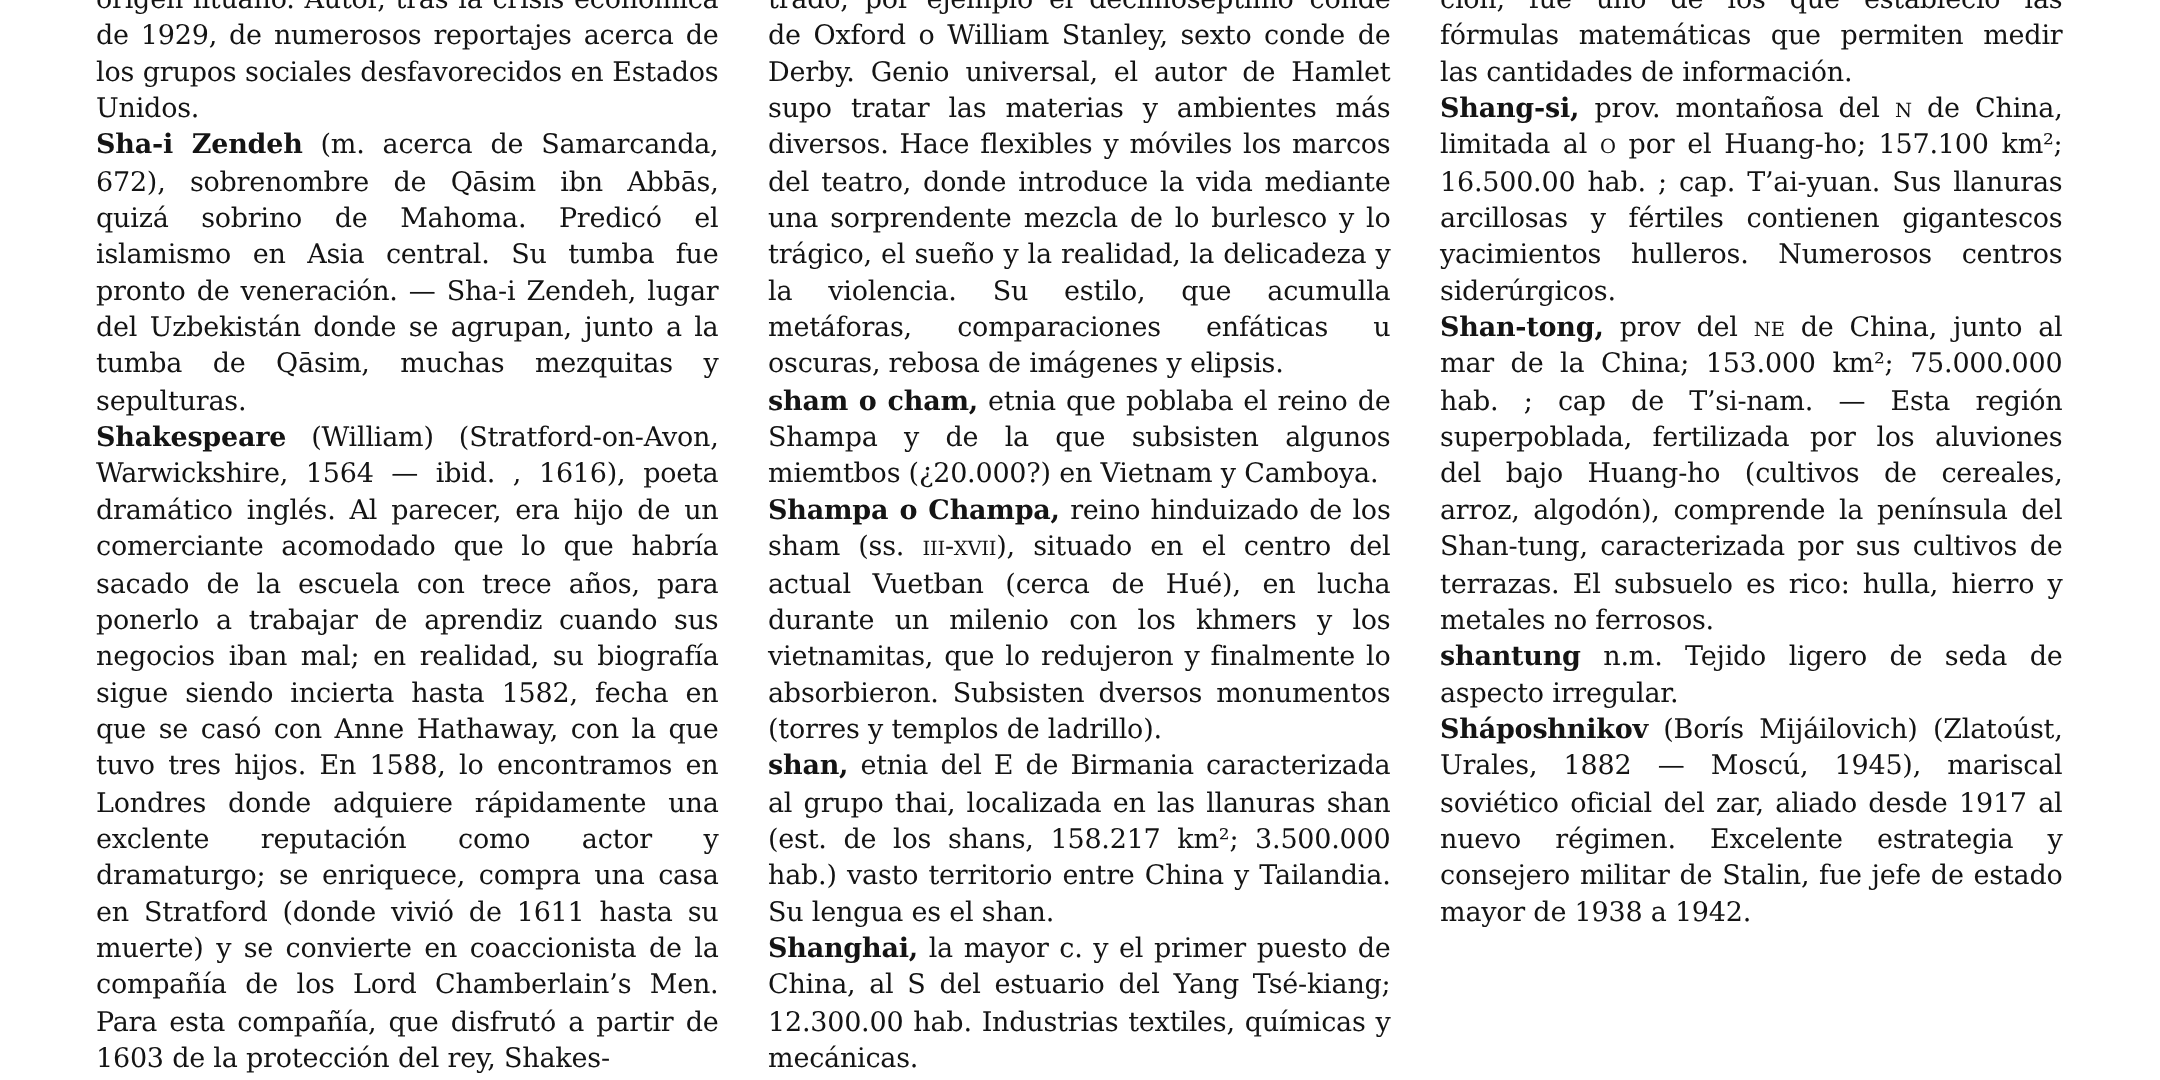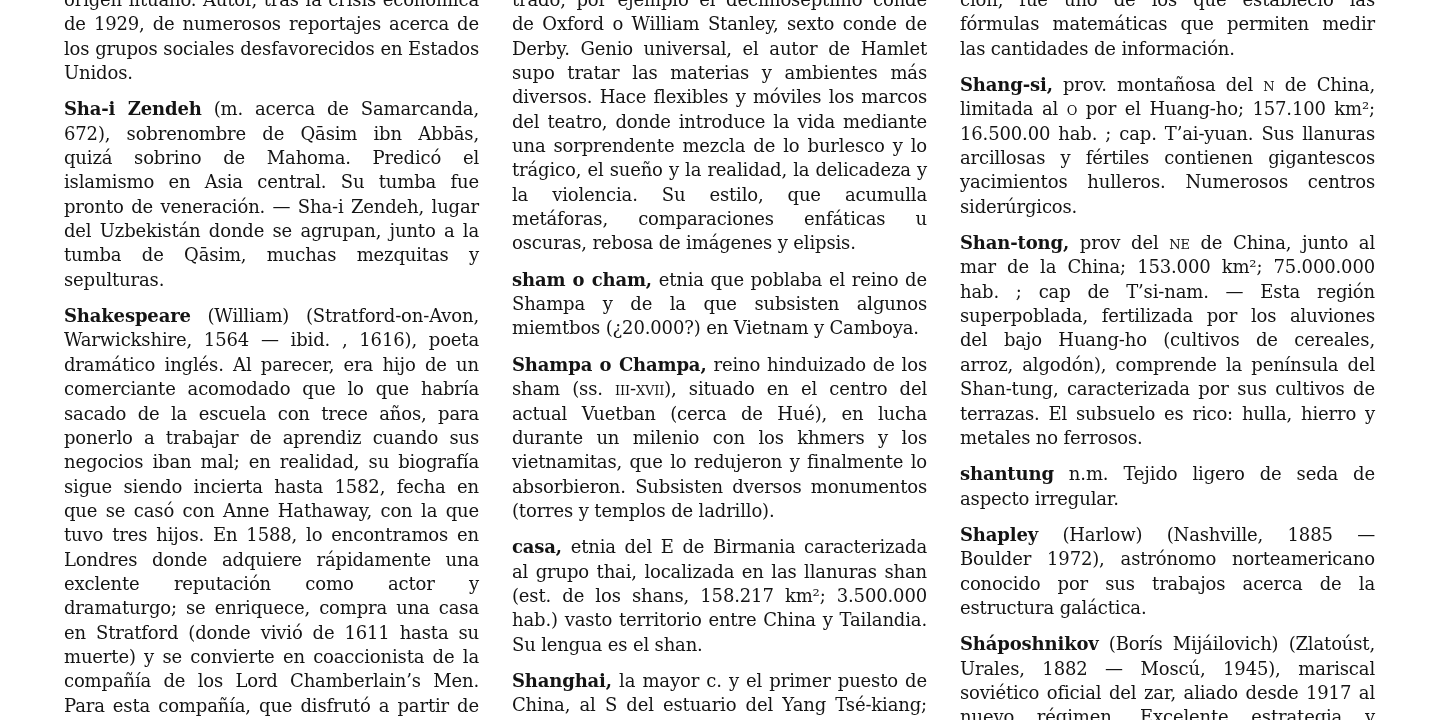--- a/index.html
+++ b/index.html
@@ -29,43 +29,42 @@
     font-size: 18px;
     line-height: 24.35px;
     text-align: justify;
     letter-spacing: -0.15px;
   }
   .entry {
     margin: 0;
     padding: 0;
   }
   .entry + .entry {
-    margin-top: 12px;
+    margin-top: 0;
   }
   .run.b { font-weight: bold; }
   .run.i { }
   .run.sc { font-variant: small-caps; }
 </style>
 </head>
 <body>
 
 <div class="page">
   <div class="col">
       <p class="entry"><span class="run">origen lituano. Autor, tras la crisis económica de 1929, de numerosos reportajes acerca de los grupos sociales desfavorecidos en Estados Unidos.</span></p>
       <p class="entry"><span class="run b">Sha-i Zendeh</span><span class="run"> (m. acerca de Samarcanda, 672), sobrenombre de Qāsim ibn Abbās, quizá sobrino de Mahoma. Predicó el islamismo en Asia central. Su tumba fue pronto de veneración. — Sha-i Zendeh, lugar del Uzbekistán donde se agrupan, junto a la tumba de Qāsim, muchas mezquitas y sepulturas.</span></p>
       <p class="entry"><span class="run b">Shakespeare</span><span class="run"> (William) (Stratford-on-Avon, Warwickshire, 1564 — ibid. , 1616), poeta dramático inglés. Al parecer, era hijo de un comerciante acomodado que lo que habría sacado de la escuela con trece años, para ponerlo a trabajar de aprendiz cuando sus negocios iban mal; en realidad, su biografía sigue siendo incierta hasta 1582, fecha en que se casó con Anne Hathaway, con la que tuvo tres hijos. En 1588, lo encontramos en Londres donde adquiere rápidamente una exclente reputación como actor y dramaturgo; se enriquece, compra una casa en Stratford (donde vivió de 1611 hasta su muerte) y se convierte en coaccionista de la compañía de los Lord Chamberlain’s Men. Para esta compañía, que disfrutó a partir de 1603 de la protección del rey, Shakes-</span></p>
     </div>
   <div class="col">
       <p class="entry"><span class="run">trado, por ejemplo el decimoséptimo conde de Oxford o William Stanley, sexto conde de Derby. Genio universal, el autor de </span><span class="run i">Hamlet</span><span class="run"> supo tratar las materias y ambientes más diversos. Hace flexibles y móviles los marcos del teatro, donde introduce la vida mediante una sorprendente mezcla de lo burlesco y lo trágico, el sueño y la realidad, la delicadeza y la violencia. Su estilo, que acumulla metáforas, comparaciones enfáticas u oscuras, rebosa de imágenes y elipsis.</span></p>
       <p class="entry"><span class="run b">sham o cham,</span><span class="run"> etnia que poblaba el reino de Shampa y de la que subsisten algunos miemtbos (¿20.000?) en Vietnam y Camboya.</span></p>
       <p class="entry"><span class="run b">Shampa o Champa,</span><span class="run"> reino hinduizado de los sham (ss. </span><span class="run sc">iii-xvii</span><span class="run">), situado en el centro del actual Vuetban (cerca de Hué), en lucha durante un milenio con los khmers y los vietnamitas, que lo redujeron y finalmente lo absorbieron. Subsisten dversos monumentos (torres y templos de ladrillo).</span></p>
-      <p class="entry"><span class="run b">casa,</span><span class="run"> etnia del E de Birmania caracterizada al grupo thai, localizada en las </span><span class="run i">llanuras shan</span><span class="run"> (est. de los shans, 158.217 km²; 3.500.000 hab.) vasto territorio entre China y Tailandia. Su lengua es el shan.</span></p>
+      <p class="entry"><span class="run b">shan,</span><span class="run"> etnia del E de Birmania caracterizada al grupo thai, localizada en las </span><span class="run i">llanuras shan</span><span class="run"> (est. de los shans, 158.217 km²; 3.500.000 hab.) vasto territorio entre China y Tailandia. Su lengua es el shan.</span></p>
       <p class="entry"><span class="run b">Shanghai,</span><span class="run"> la mayor c. y el primer puesto de China, al S del estuario del Yang Tsé-kiang; 12.300.00 hab. Industrias textiles, químicas y mecánicas.</span></p>
     </div>
   <div class="col">
       <p class="entry"><span class="run">ción, fue uno de los que estableció las fórmulas matemáticas que permiten medir las cantidades de información.</span></p>
       <p class="entry"><span class="run b">Shang-si,</span><span class="run"> prov. montañosa del </span><span class="run sc">n</span><span class="run"> de China, limitada al </span><span class="run sc">o</span><span class="run"> por el Huang-ho; 157.100 km²; 16.500.00 hab. ; cap. </span><span class="run i">T’ai-yuan.</span><span class="run"> Sus llanuras arcillosas y fértiles contienen gigantescos yacimientos hulleros. Numerosos centros siderúrgicos.</span></p>
       <p class="entry"><span class="run b">Shan-tong,</span><span class="run"> prov del </span><span class="run sc">ne</span><span class="run"> de China, junto al mar de la China; 153.000 km²; 75.000.000 hab. ; cap de </span><span class="run i">T’si-nam.</span><span class="run"> — Esta región superpoblada, fertilizada por los aluviones del bajo Huang-ho (cultivos de cereales, arroz, algodón), comprende la península del Shan-tung, caracterizada por sus cultivos de terrazas. El subsuelo es rico: hulla, hierro y metales no ferrosos.</span></p>
       <p class="entry"><span class="run b">shantung</span><span class="run"> n.m. Tejido ligero de seda de aspecto irregular.</span></p>
-      <p class="entry"><span class="run b">Shapley</span><span class="run"> (Harlow) (Nashville, 1885 — Boulder 1972), astrónomo norteamericano conocido por sus trabajos acerca de la estructura galáctica.</span></p>
       <p class="entry"><span class="run b">Sháposhnikov</span><span class="run"> (Borís Mijáilovich) (Zlatoúst, Urales, 1882 — Moscú, 1945), mariscal soviético oficial del zar, aliado desde 1917 al nuevo régimen. Excelente estrategia y consejero militar de Stalin, fue jefe de estado mayor de 1938 a 1942.</span></p>
     </div>
 </div>
 
 </body></html>

